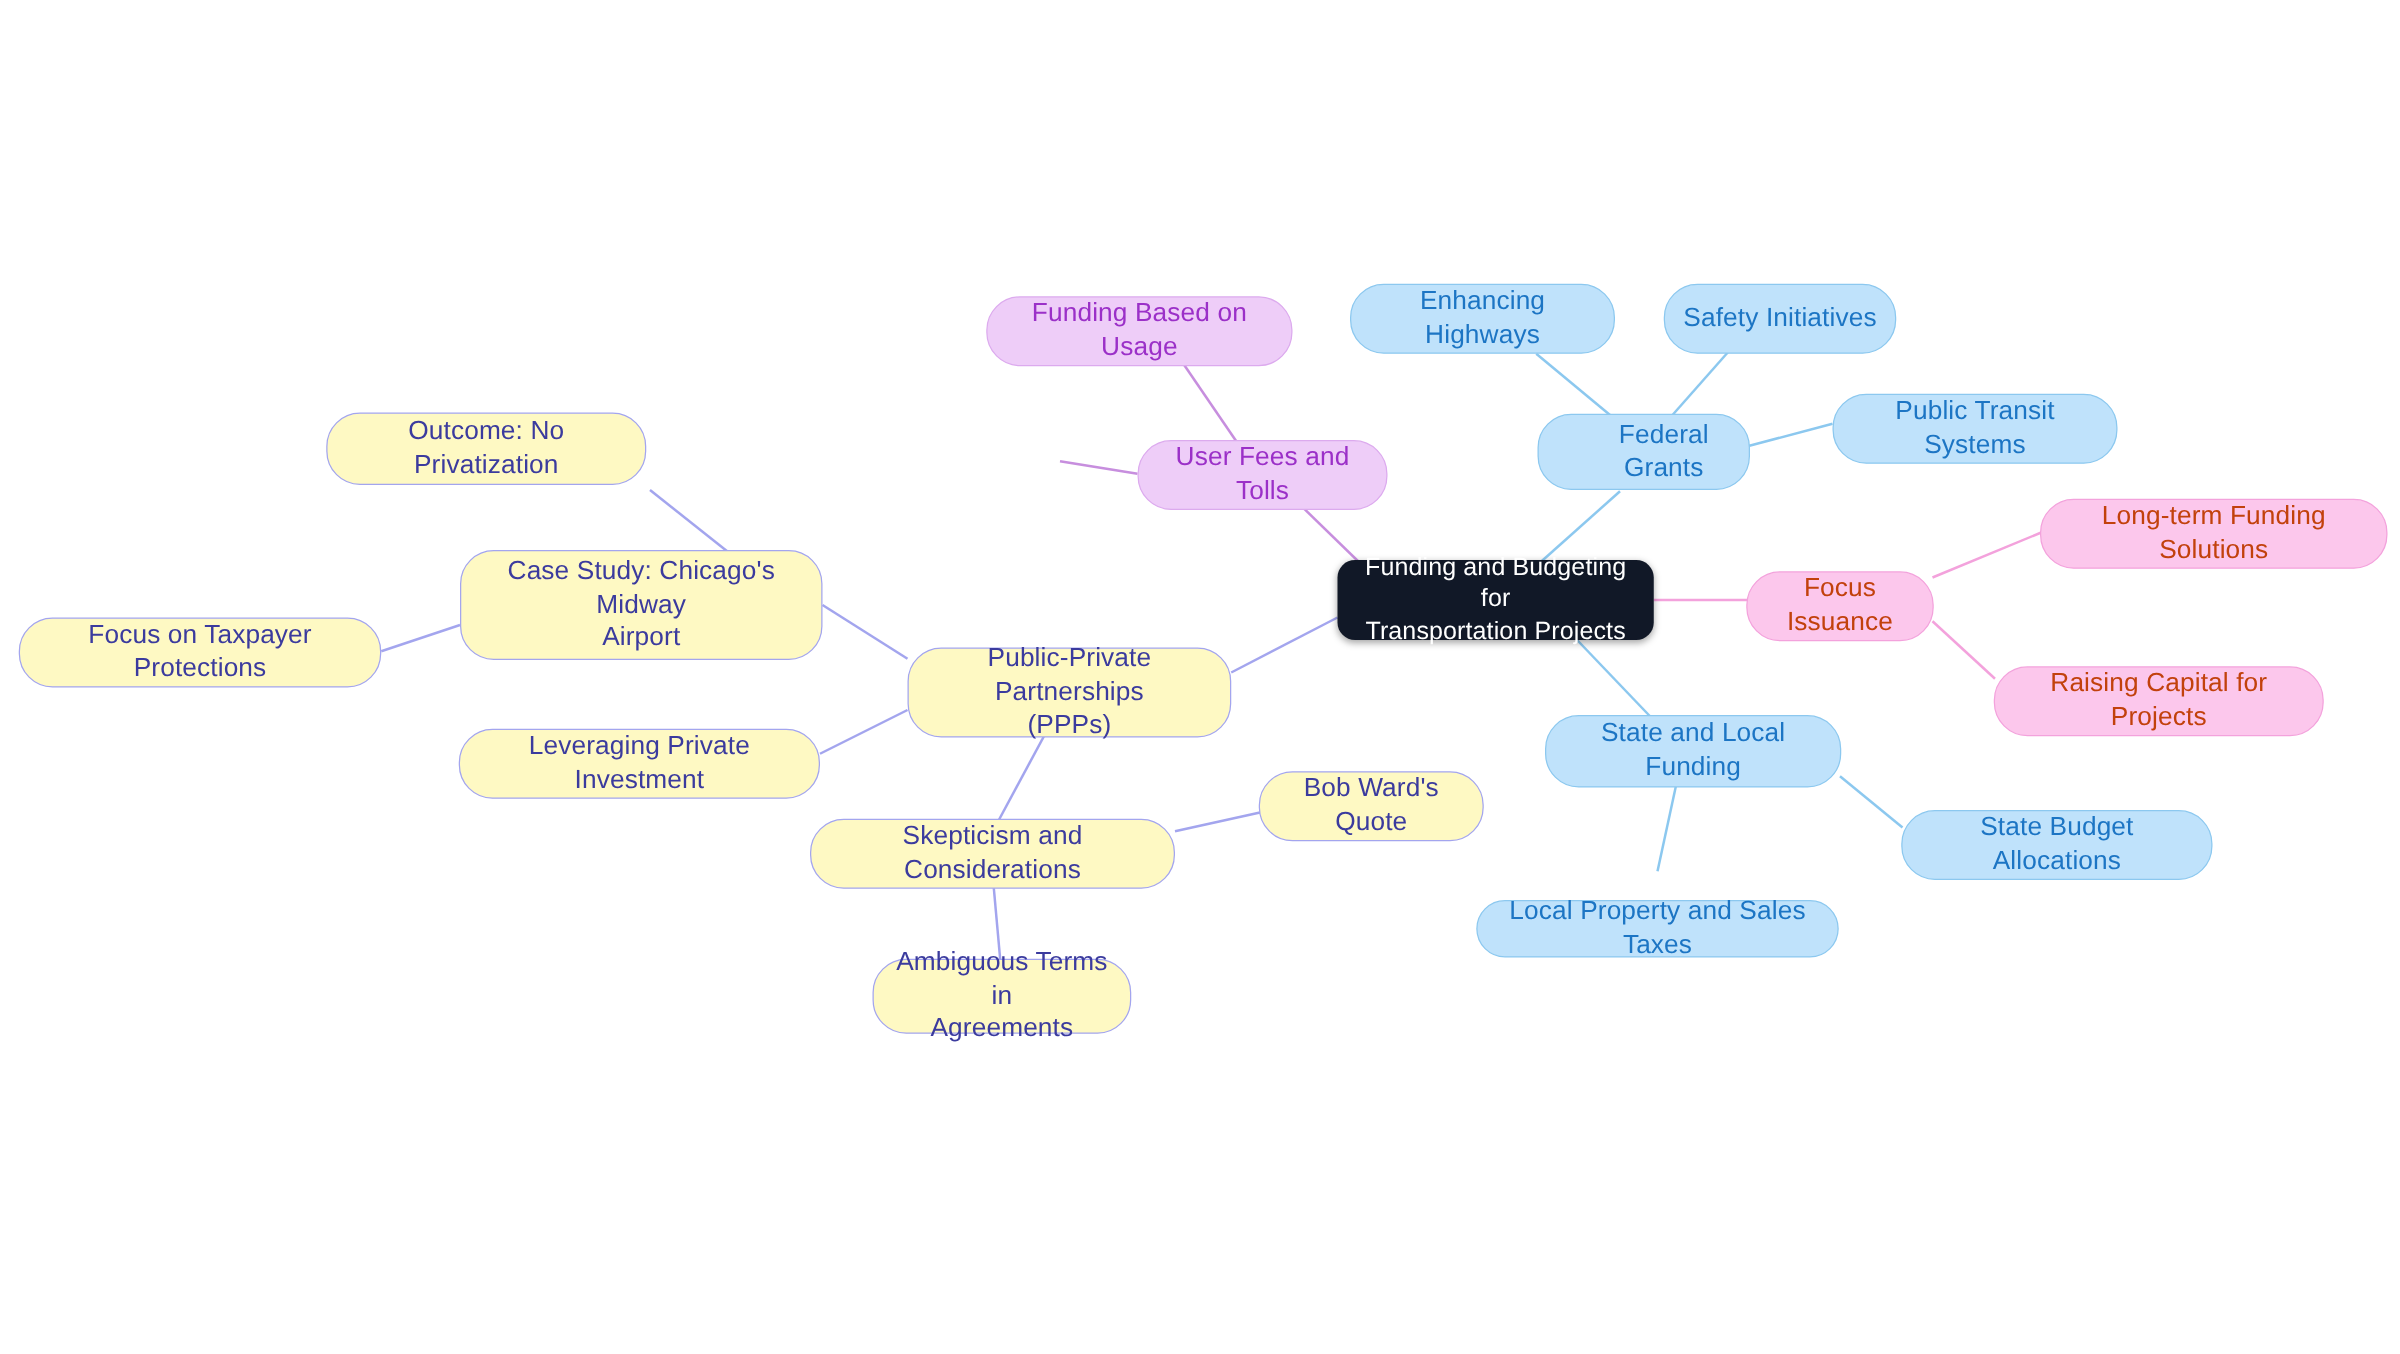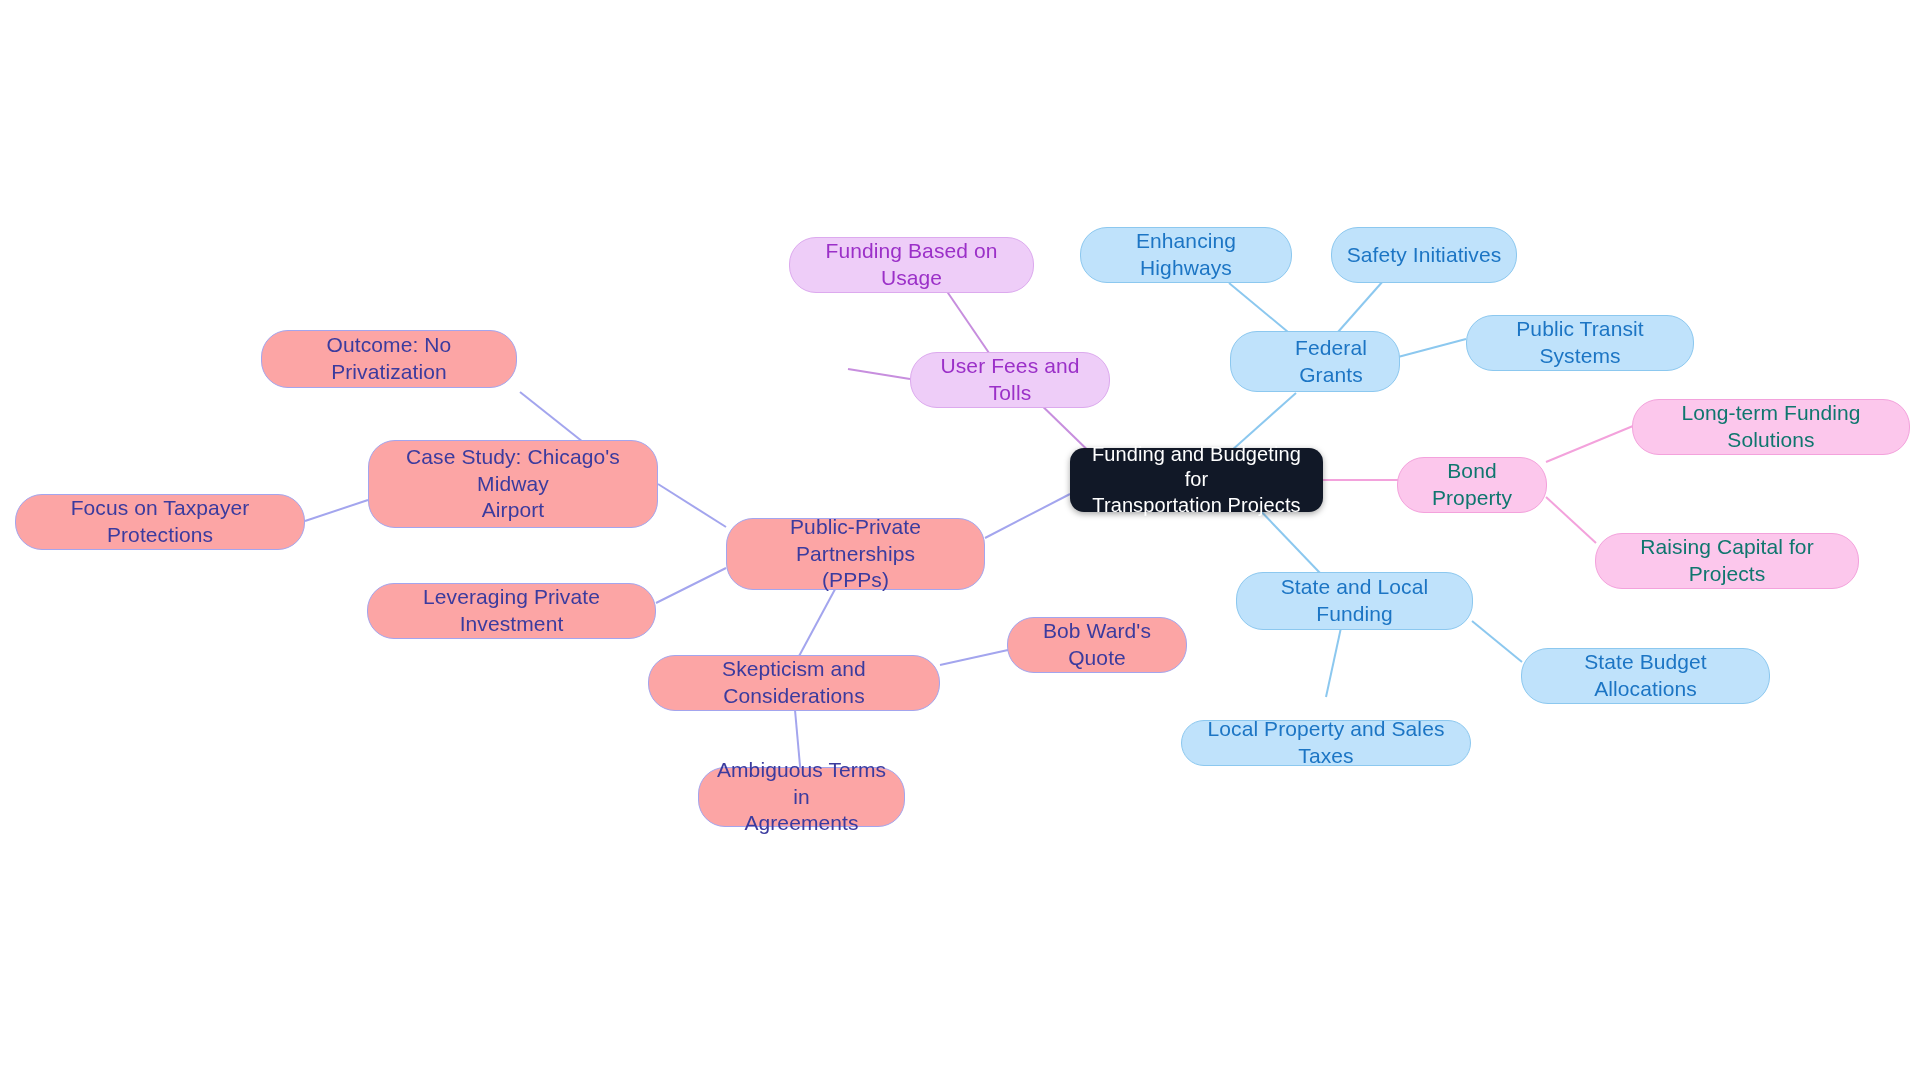--- a/index.html
+++ b/index.html
@@ -49,35 +49,35 @@
     box-shadow: 0 2px 6px rgba(0,0,0,0.35);
     z-index: 5;
   }
   .node-blue {
     background: #bfe2fb;
     border-color: #8cc8ef;
     color: #1c75c4;
     font-size: 21px;
   }
   .node-purple {
-    background: #fca5a5;
+    background: #fef9c3;
     border-color: #a3a5ee;
     color: #3b3b9e;
     font-size: 21px;
   }
   .node-violet {
     background: #eecdf8;
     border-color: #dcaaee;
     color: #9b30c8;
     font-size: 21px;
   }
   .node-pink {
     background: #fcc7ec;
     border-color: #f3a2dc;
-    color: #0f766e;
+    color: #c2410c;
     font-size: 21px;
   }
 </style>
 </head>
 <body>
 
 <div id="canvas">
 
   <svg id="edges" viewBox="0 0 1920 1083" xmlns="http://www.w3.org/2000/svg">
 
@@ -129,21 +129,21 @@
 
   <div class="node node-blue" style="left:1230px; top:331px; width:170px; height:61px;padding-left:46px;">Federal Grants</div>
   <div class="node node-blue" style="left:1080px; top:227px; width:212px; height:56px;">Enhancing Highways</div>
   <div class="node node-blue" style="left:1331px; top:227px; width:186px; height:56px;">Safety Initiatives</div>
   <div class="node node-blue" style="left:1466px; top:315px; width:228px; height:56px;">Public Transit Systems</div>
 
   <div class="node node-blue" style="left:1236px; top:572px; width:237px; height:58px;">State and Local Funding</div>
   <div class="node node-blue" style="left:1521px; top:648px; width:249px; height:56px;">State Budget Allocations</div>
   <div class="node node-blue" style="left:1181px; top:720px; width:290px; height:46px;text-align:center;">Local Property and Sales Taxes</div>
 
-  <div class="node node-pink" style="left:1397px; top:457px; width:150px; height:56px;">Bond Property</div>
+  <div class="node node-pink" style="left:1397px; top:457px; width:150px; height:56px;">Focus Issuance</div>
   <div class="node node-pink" style="left:1632px; top:399px; width:278px; height:56px;">Long-term Funding Solutions</div>
   <div class="node node-pink" style="left:1595px; top:533px; width:264px; height:56px;">Raising Capital for Projects</div>
 
   <div class="node node-violet" style="left:910px; top:352px; width:200px; height:56px;">User Fees and Tolls</div>
   <div class="node node-violet" style="left:789px; top:237px; width:245px; height:56px;">Funding Based on Usage</div>
 
   <div class="node node-purple" style="left:726px; top:518px; width:259px; height:72px;">Public-Private Partnerships
 (PPPs)</div>
   <div class="node node-purple" style="left:368px; top:440px; width:290px; height:88px;">Case Study: Chicago's Midway
 Airport</div>

